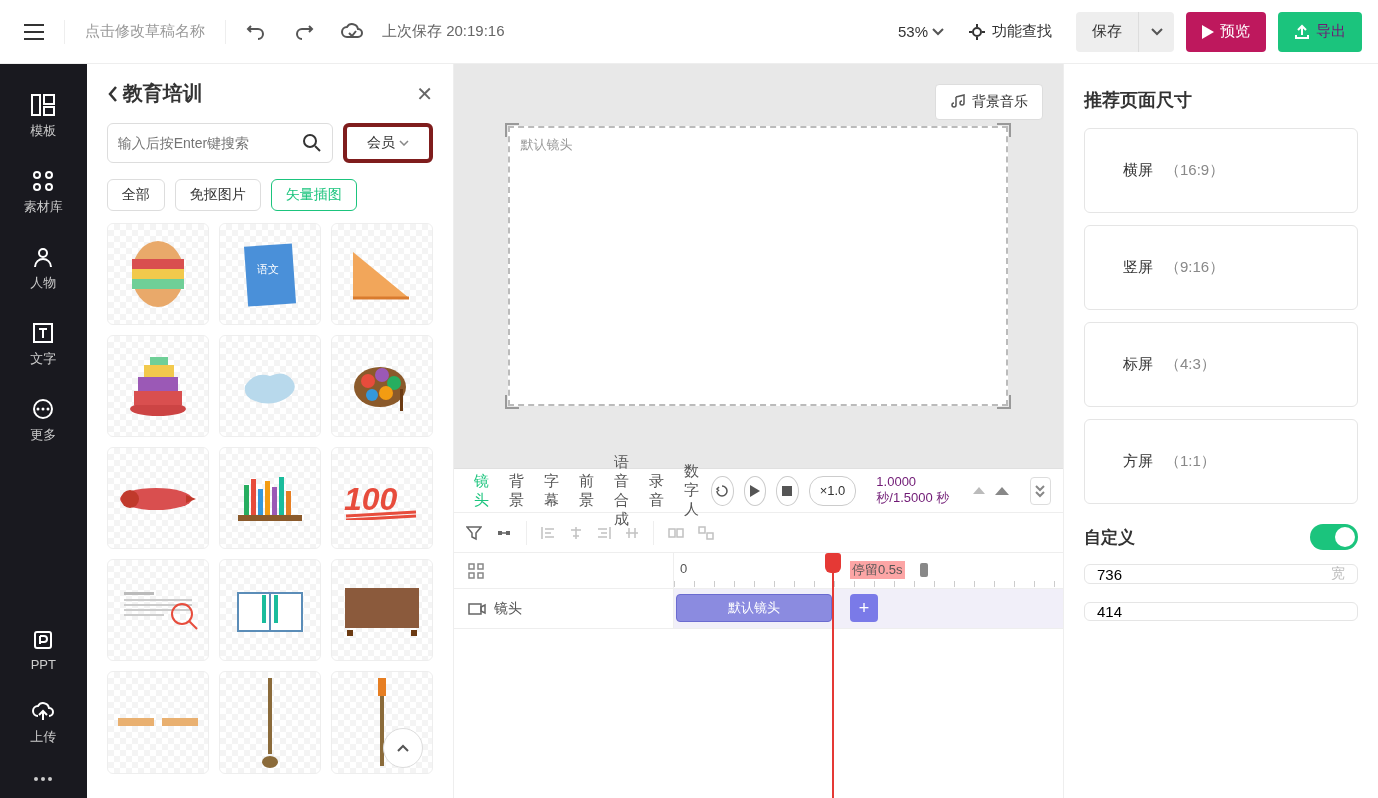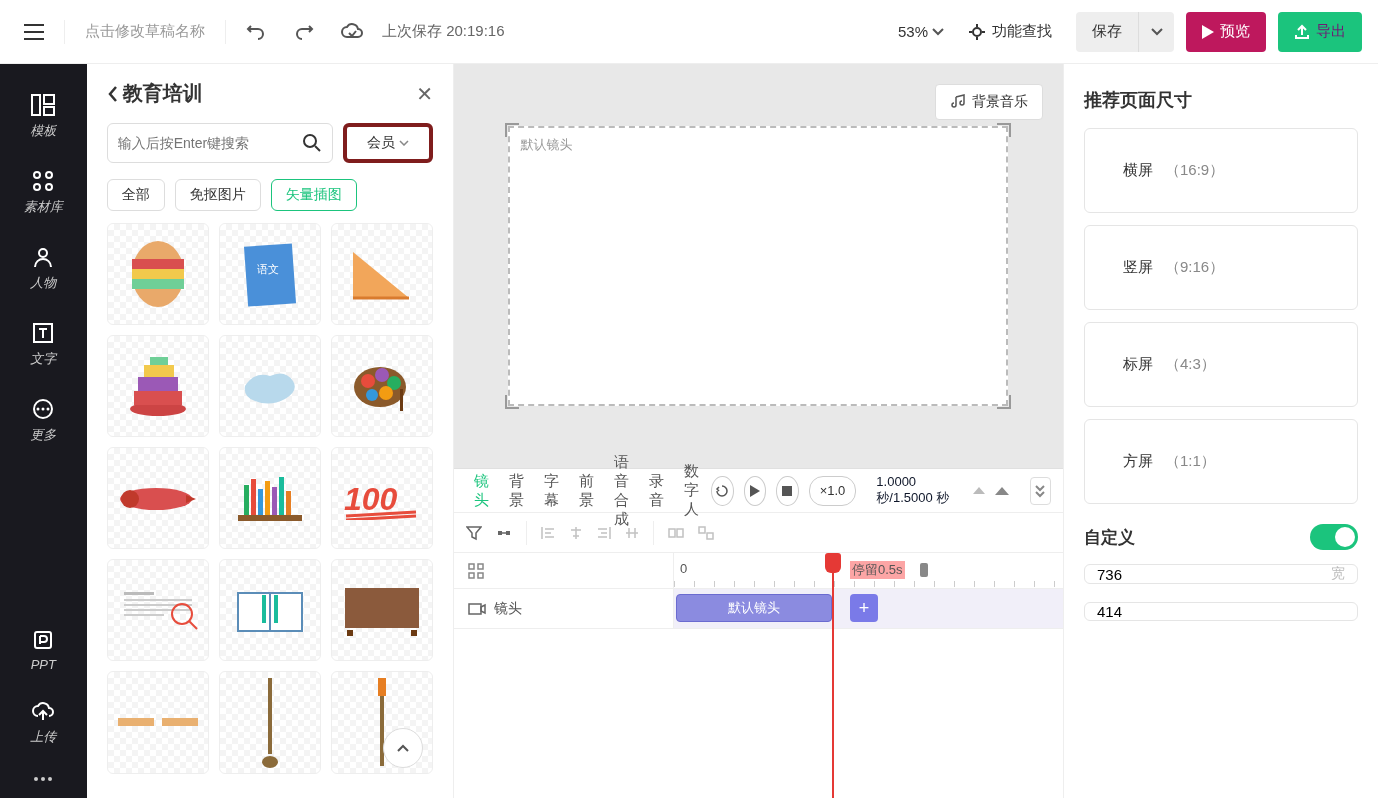--- a/index.html
+++ b/index.html
@@ -13,21 +13,21 @@
 .zoom { display: flex; align-items: center; gap: 4px; color: #333; font-size: 15px; cursor: pointer; }
 .feature-search { display: flex; align-items: center; gap: 6px; color: #333; font-size: 15px; margin: 0 12px; cursor: pointer; }
 .btn { height: 40px; padding: 0 16px; border-radius: 4px; font-size: 15px; display: flex; align-items: center; cursor: pointer; border: none; }
 .btn-gray { background: #eeeeee; color: #333; }
 .btn-save-group { display: flex; }
 .btn-save-group .btn { border-radius: 4px 0 0 4px; }
 .btn-save-chevron { width: 36px; background: #eee; border-left: 1px solid #ddd; border-radius: 0 4px 4px 0; display: flex; align-items: center; justify-content: center; cursor: pointer; }
 .btn-dark { background: #be185d; color: #fff; gap: 6px; }
 .btn-green { background: #1bc47d; color: #701a75; gap: 6px; }
 .main { display: flex; height: 734px; }
-.nav { width: 92px; background: #19191f; color: #ccc; display: flex; flex-direction: column; align-items: center; padding-top: 30px; gap: 30px; font-size: 13px; font-style: italic; }
+.nav { width: 92px; background: #19191f; color: #ccc; display: flex; flex-direction: column; align-items: center; padding-top: 30px; gap: 30px; font-size: 13px; }
 .nav-item { display: flex; flex-direction: column; align-items: center; gap: 6px; cursor: pointer; color: #ccc; }
 .nav-item svg { color: #fff; }
 .nav-more { margin-top: auto; margin-bottom: 16px; }
 .asset-panel { width: 390px; background: #fff; border-right: 1px solid #eee; display: flex; flex-direction: column; }
 .panel-header { display: flex; align-items: center; padding: 16px 20px 8px; gap: 8px; }
 .panel-title { font-size: 20px; font-weight: 600; flex: 1; display: flex; align-items: center; gap: 4px; cursor: pointer; }
 .close-x { cursor: pointer; color: #666; font-size: 20px; }
 .search-row { display: flex; gap: 10px; padding: 8px 20px; }
 .searchbox { flex: 1; display: flex; align-items: center; border: 1px solid #ddd; border-radius: 6px; height: 40px; padding: 0 10px; }
 .searchbox input { border: none; outline: none; flex: 1; font-size: 14px; color: #737373; }
@@ -49,21 +49,21 @@
 .c-tr { top: -5px; right: -5px; border-left: none; border-bottom: none; }
 .c-bl { bottom: -5px; left: -5px; border-right: none; border-top: none; }
 .c-br { bottom: -5px; right: -5px; border-left: none; border-top: none; }
 .timeline-area { height: 330px; background: #fff; border-top: 1px solid #e0e0e0; display: flex; flex-direction: column; }
 .tl-tabs { display: flex; align-items: center; padding: 0 12px; height: 44px; border-bottom: 1px solid #eee; gap: 4px; }
 .tl-tab { padding: 4px 8px; font-size: 15px; color: #555; cursor: pointer; }
 .tl-tab.active { color: #1bc47d; }
 .tl-controls { margin-left: auto; display: flex; align-items: center; gap: 10px; }
 .tl-ctrl { width: 30px; height: 30px; border: 1px solid #ccc; border-radius: 50%; display: flex; align-items: center; justify-content: center; cursor: pointer; font-size: 13px; }
 .tl-speed { border-radius: 14px; width: auto; padding: 0 10px; font-size: 13px; }
-.tl-time { font-size: 13px; color: #0f172a; margin-left: 10px; }
+.tl-time { font-size: 13px; color: #701a75; margin-left: 10px; }
 .tl-zoom-icons { display: flex; gap: 6px; color: #888; }
 .tl-expand { width: 28px; height: 28px; border: 1px solid #ddd; border-radius: 4px; display: flex; align-items: center; justify-content: center; cursor: pointer; margin-left: 8px; }
 .tl-toolbar { height: 40px; border-bottom: 1px solid #eee; display: flex; align-items: center; padding: 0 12px; gap: 14px; color: #888; }
 .tl-tool { cursor: pointer; }
 .tl-tool.disabled { opacity: 0.4; cursor: default; }
 .tl-ruler-row { display: flex; height: 36px; border-bottom: 1px solid #eee; align-items: center; }
 .tl-left-head { width: 220px; display: flex; align-items: center; padding: 0 14px; color: #888; border-right: 1px solid #eee; height: 100%; }
 .tl-ruler { flex: 1; height: 100%; position: relative; }
 .ruler-zero { position: absolute; left: 6px; top: 8px; font-size: 13px; color: #555; }
 .tl-ticks { position: absolute; top: 0; left: 0; right: 0; bottom: 0; background-image: repeating-linear-gradient(to right, #ccc 0, #ccc 1px, transparent 1px, transparent 20px); background-position: 0 28px; background-size: 20px 6px; background-repeat: repeat-x; }

